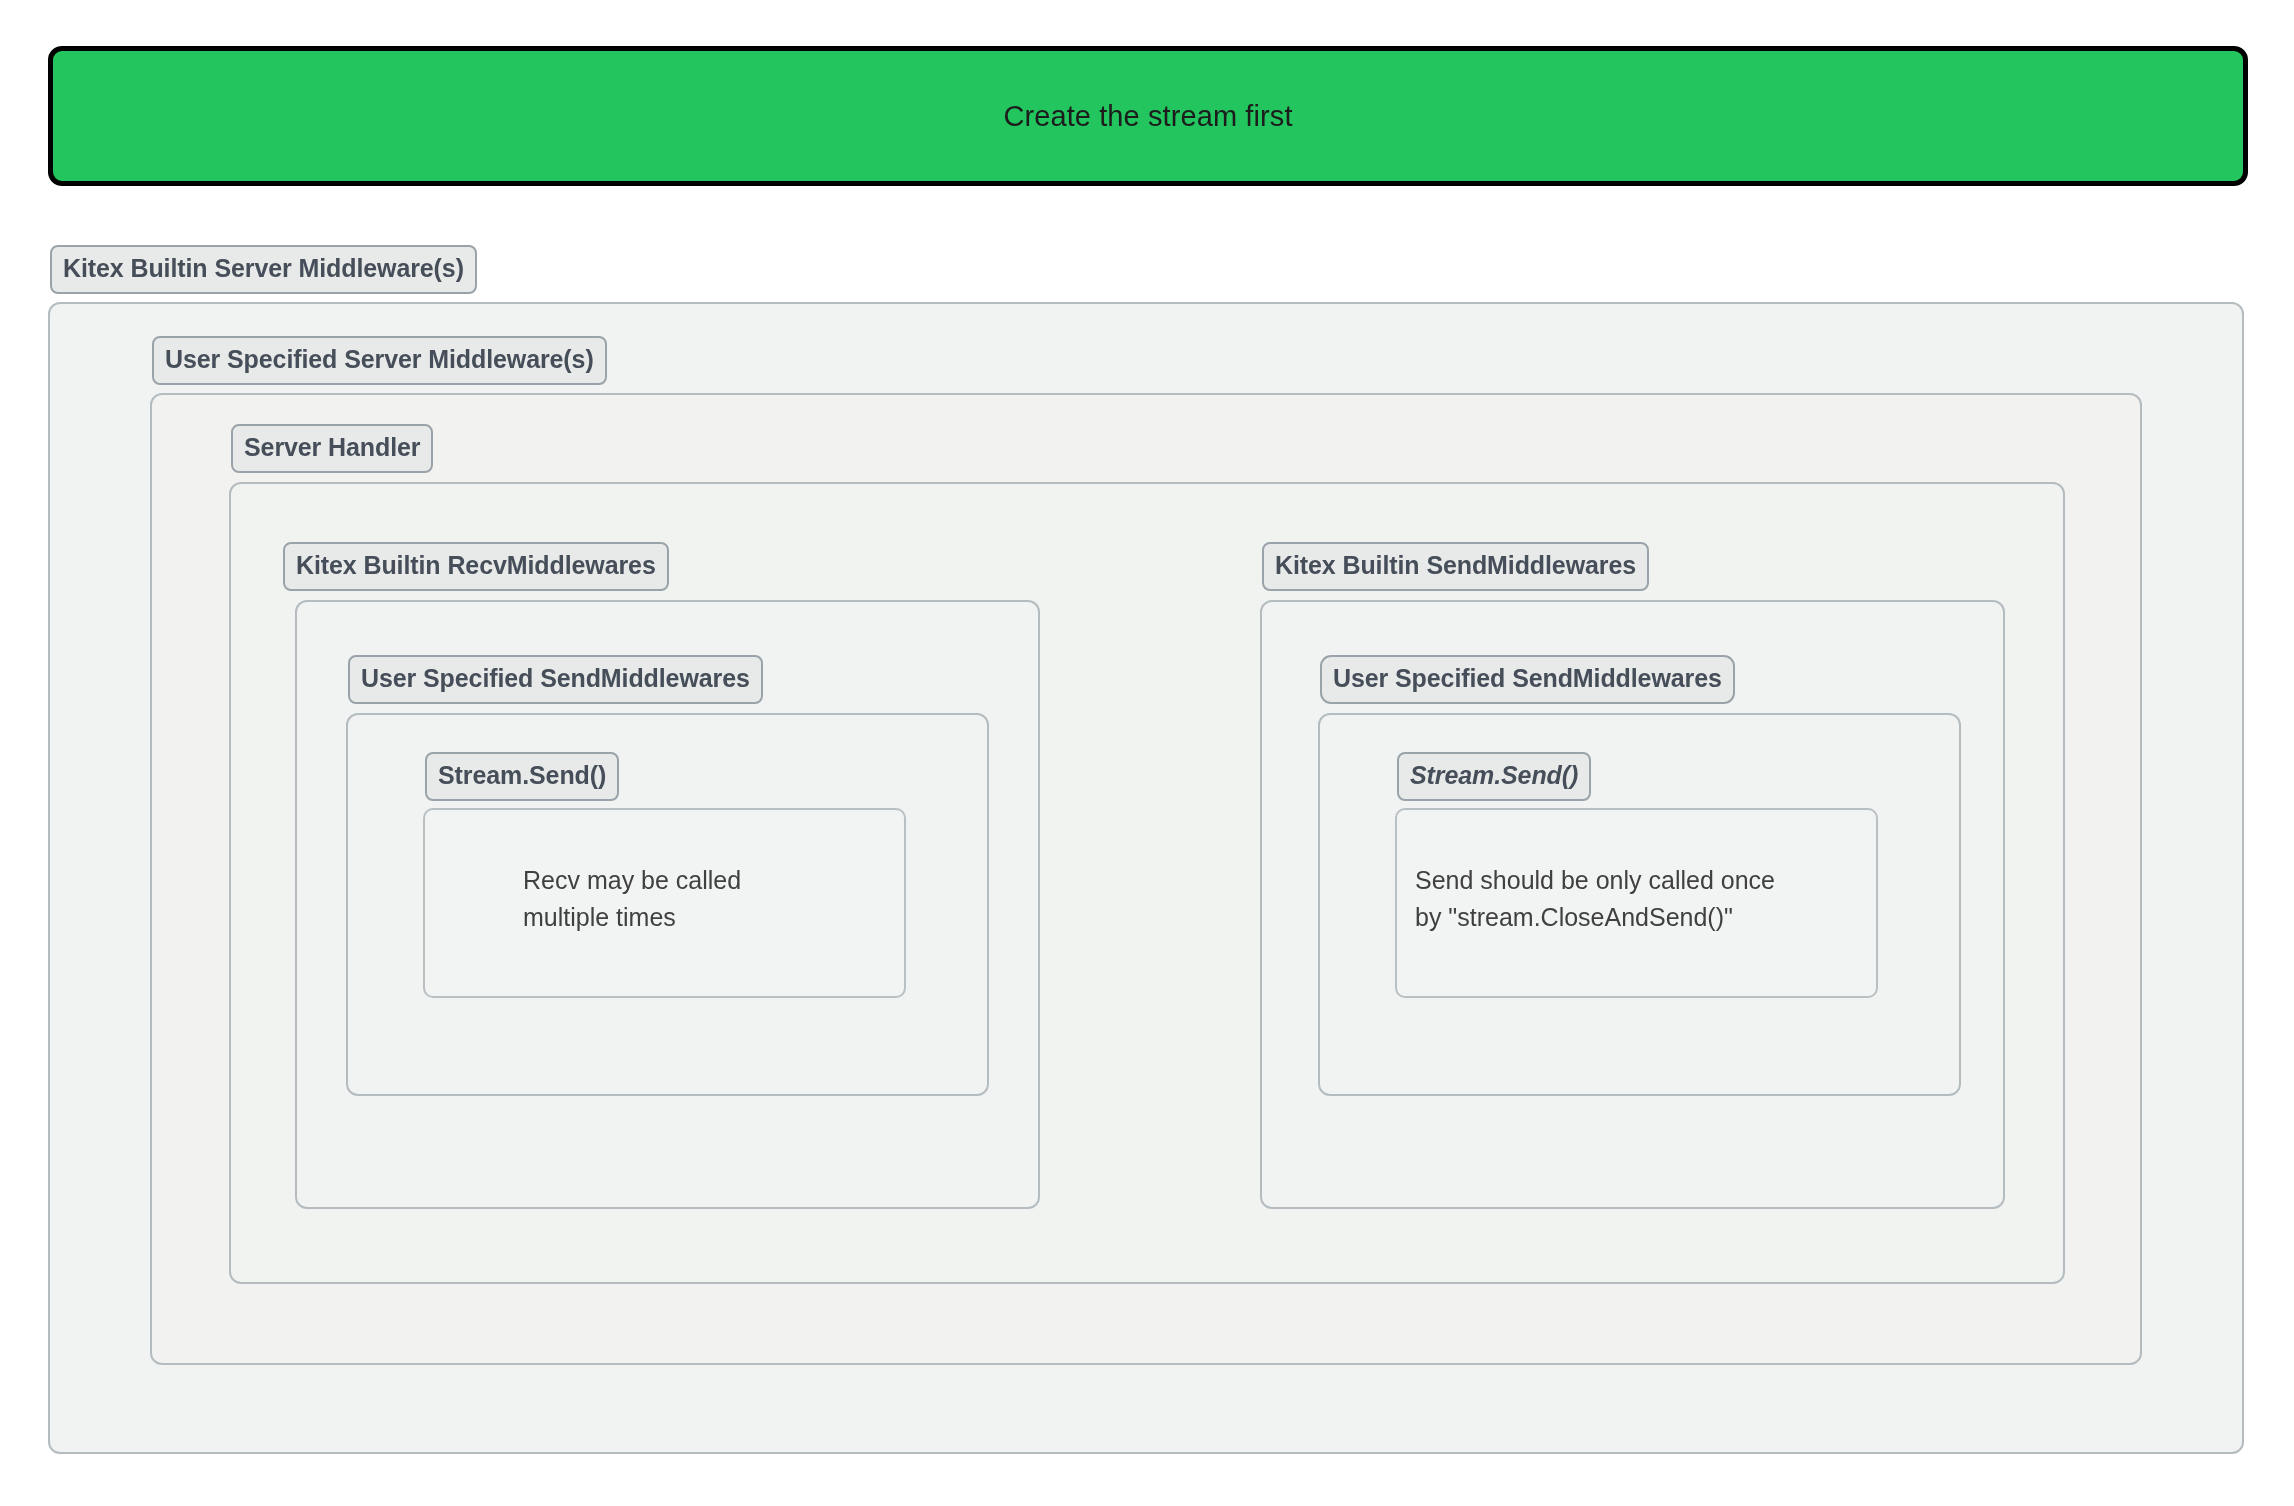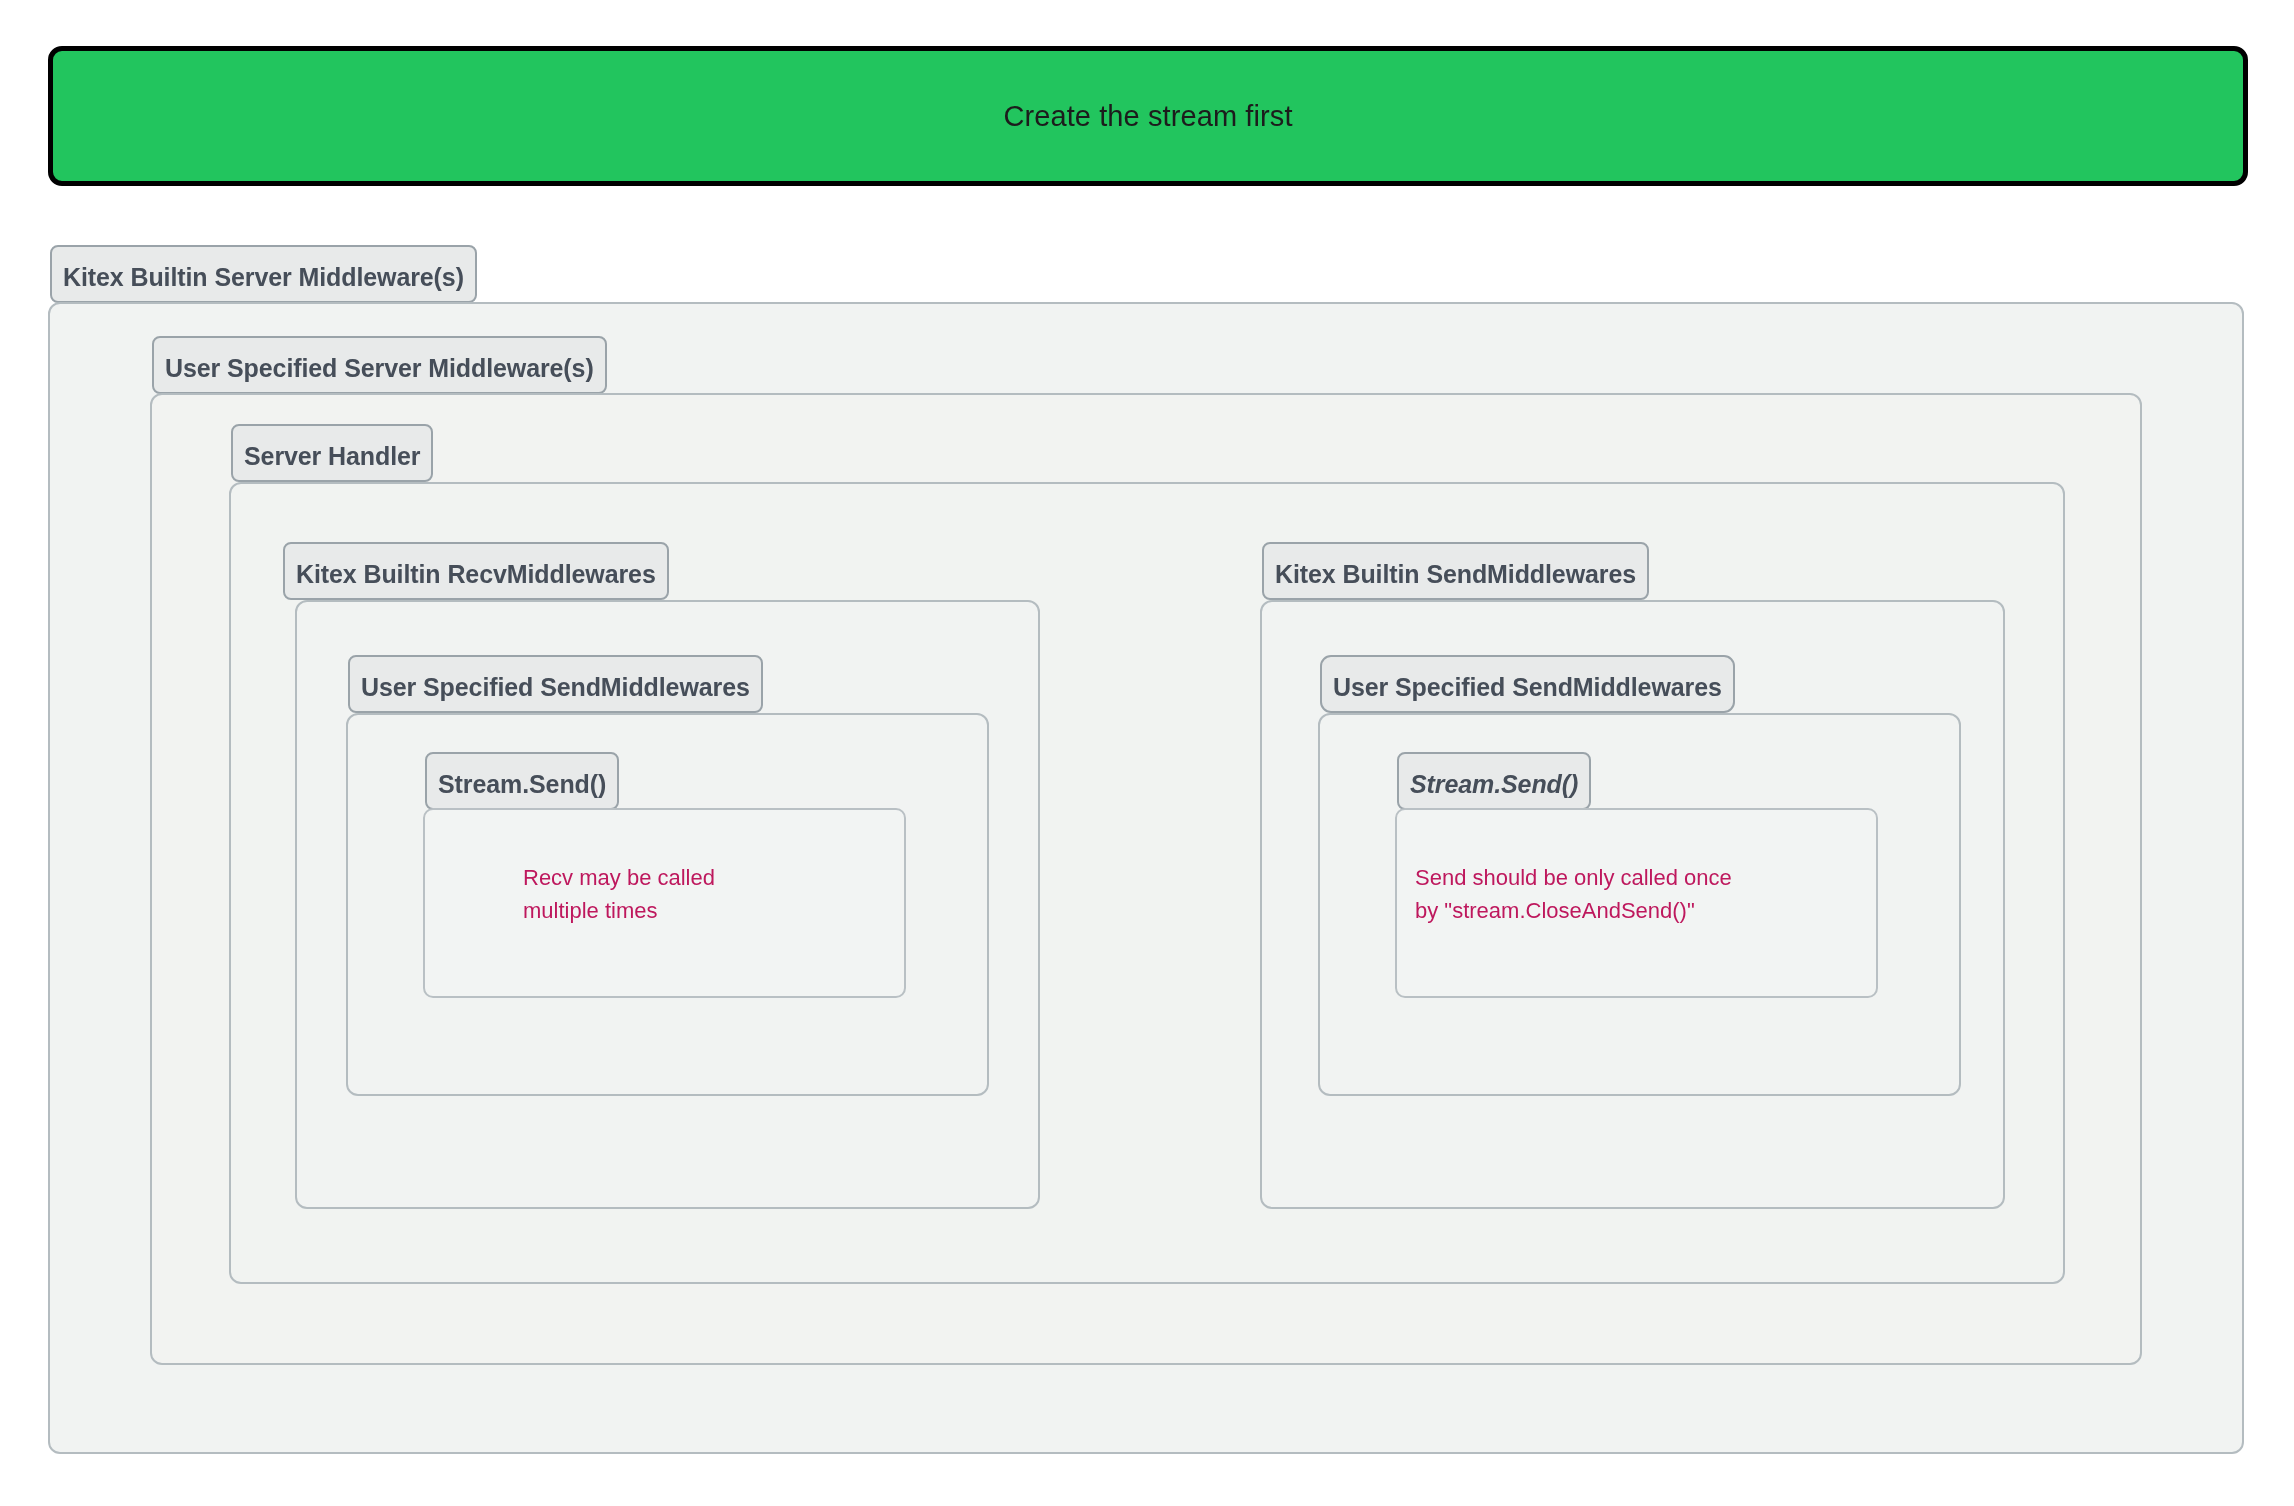--- a/index.html
+++ b/index.html
@@ -56,38 +56,38 @@
   .tag {
     position: absolute;
     box-sizing: border-box;
     background: #e8eaea;
     border: 2px solid #9aa3a9;
     border-radius: 8px;
     color: #464e59;
     font-weight: bold;
     font-size: 25px;
     line-height: 1;
-    padding: 18px 11px 11px 11px;
+    padding: 9px 11px 11px 11px;
     white-space: nowrap;
     letter-spacing: -0.1px;
   }
 
   
   .note {
     position: absolute;
     box-sizing: border-box;
     background: #f2f4f3;
     border: 2px solid #b9c0c4;
     border-radius: 10px;
   }
   .note-text {
     position: absolute;
-    font-size: 22px;
+    font-size: 25px;
     line-height: 1.48;
-    color: #be185d;
+    color: #404040;
     white-space: pre-line;
   }
   .note-text.centered {
     text-align: left;
   }
 </style>
 </head>
 <body>
 
 <div class="banner">

